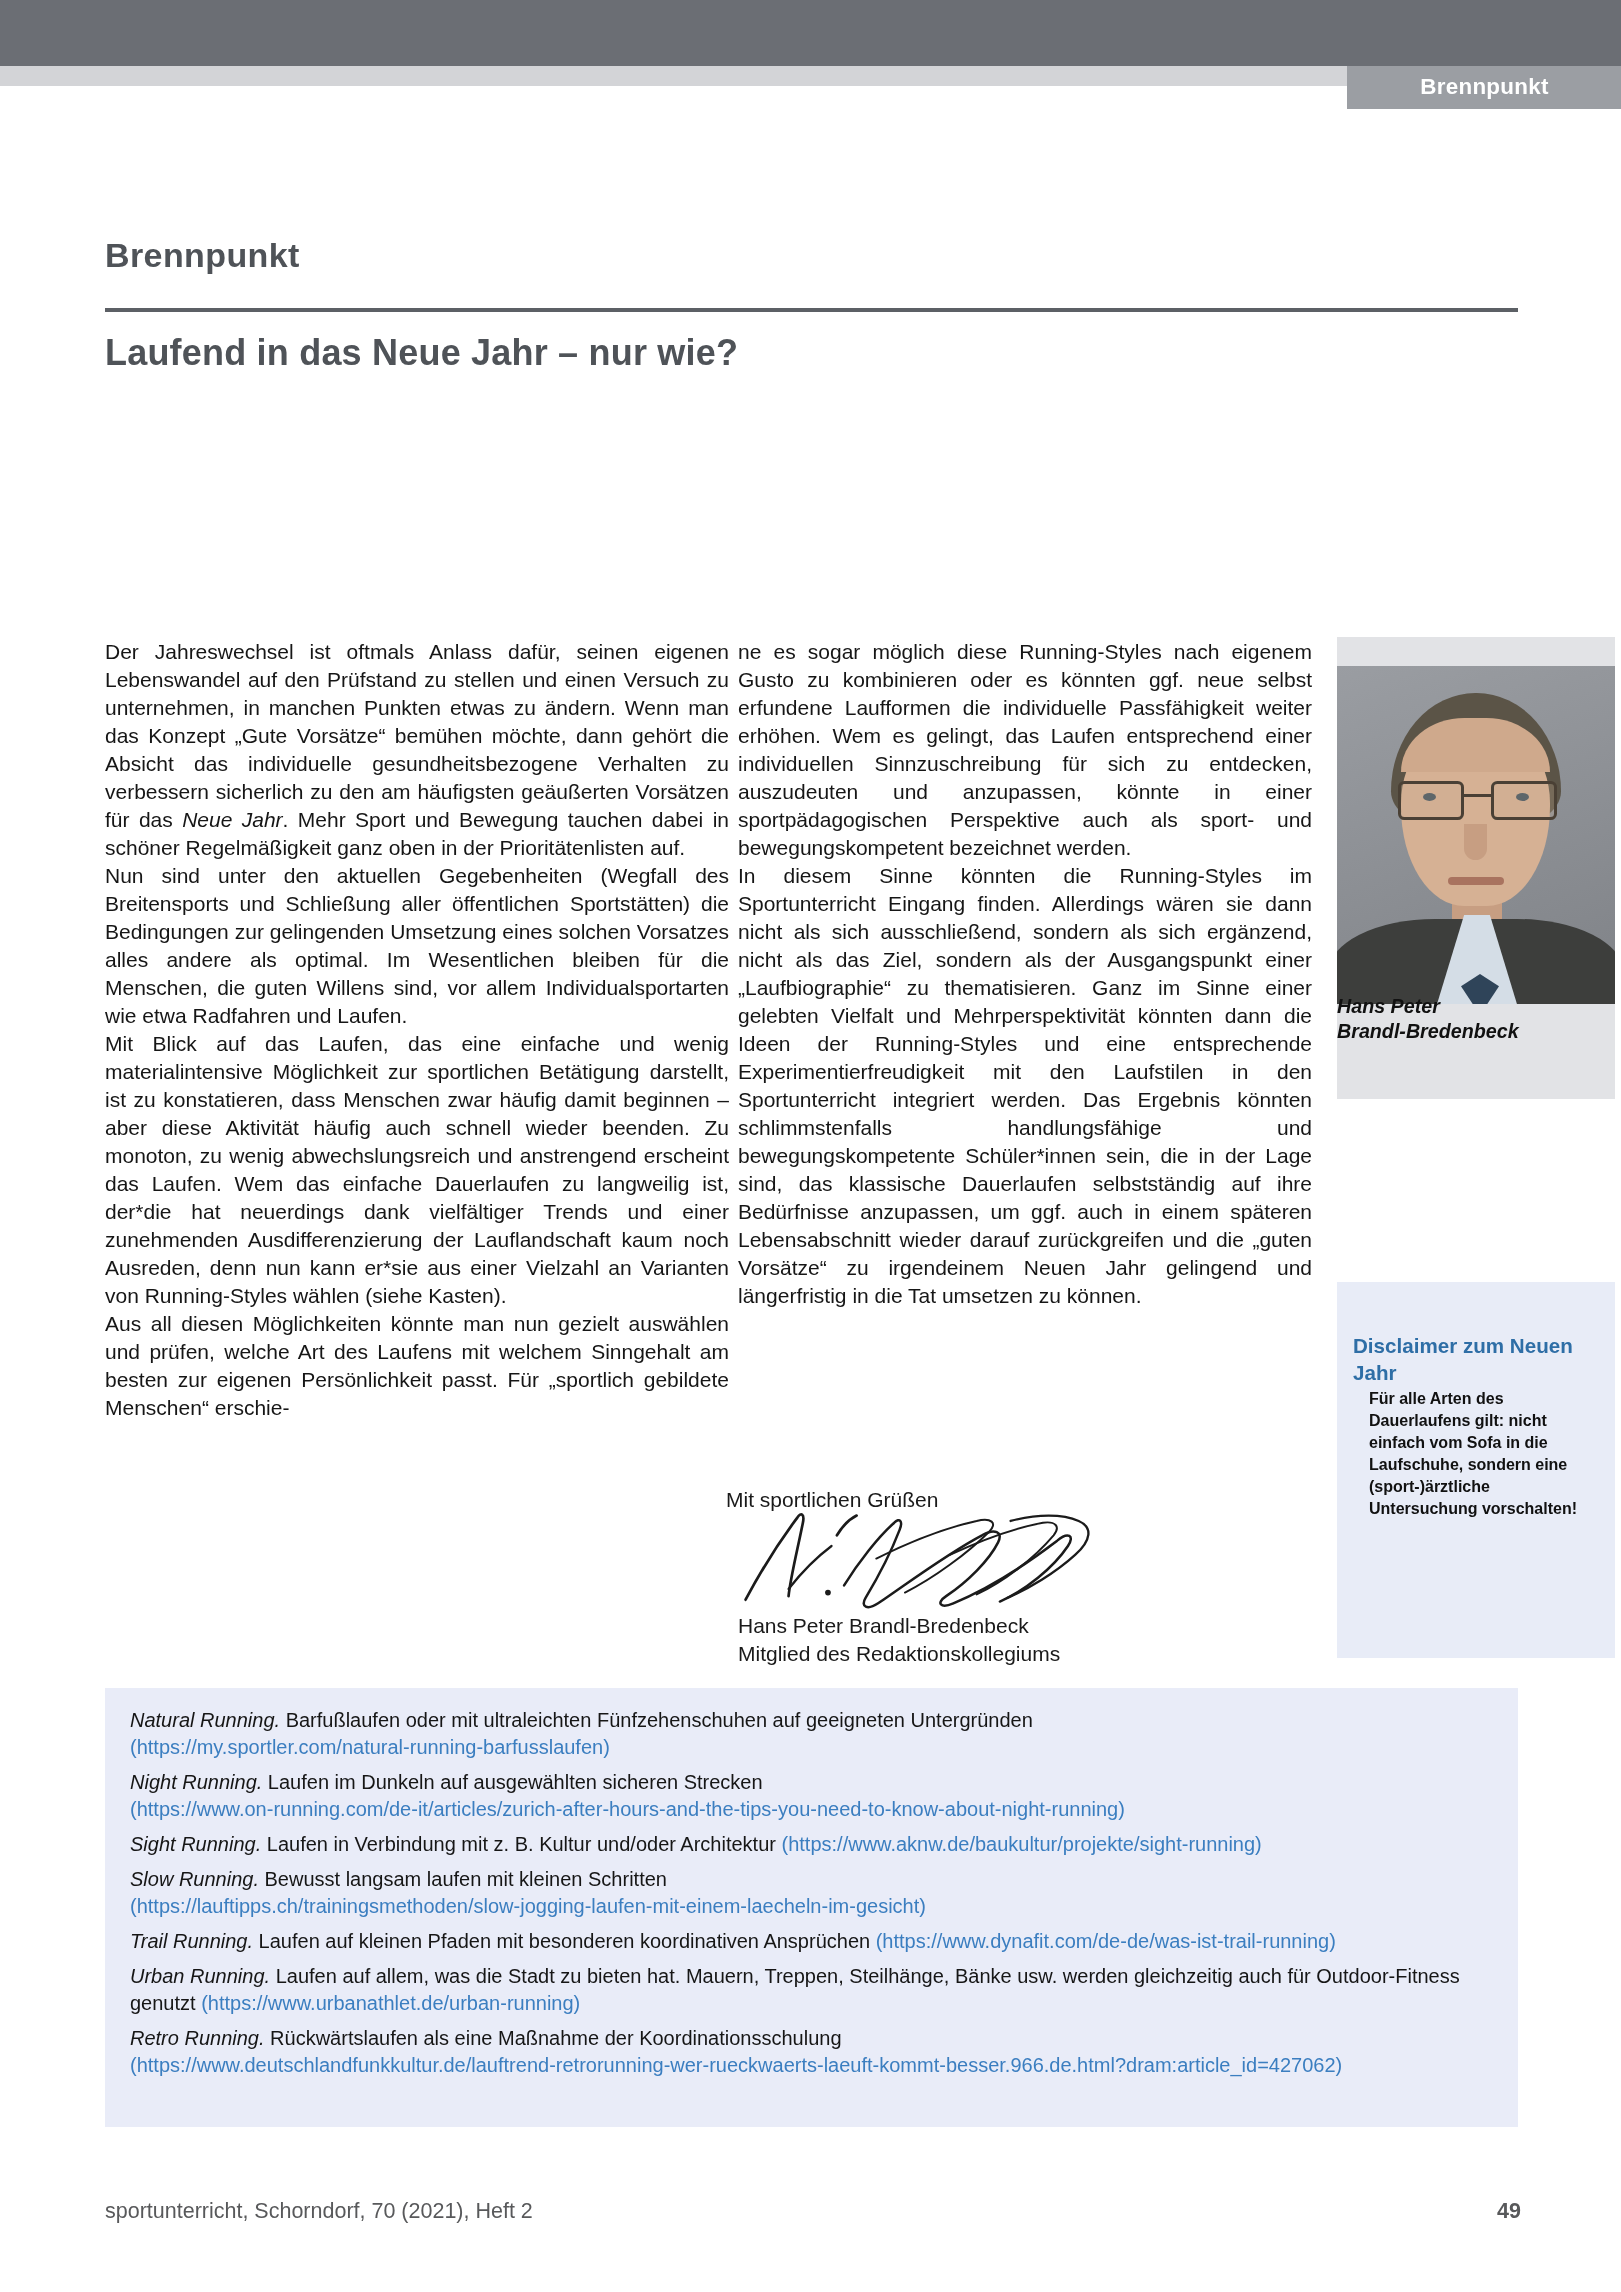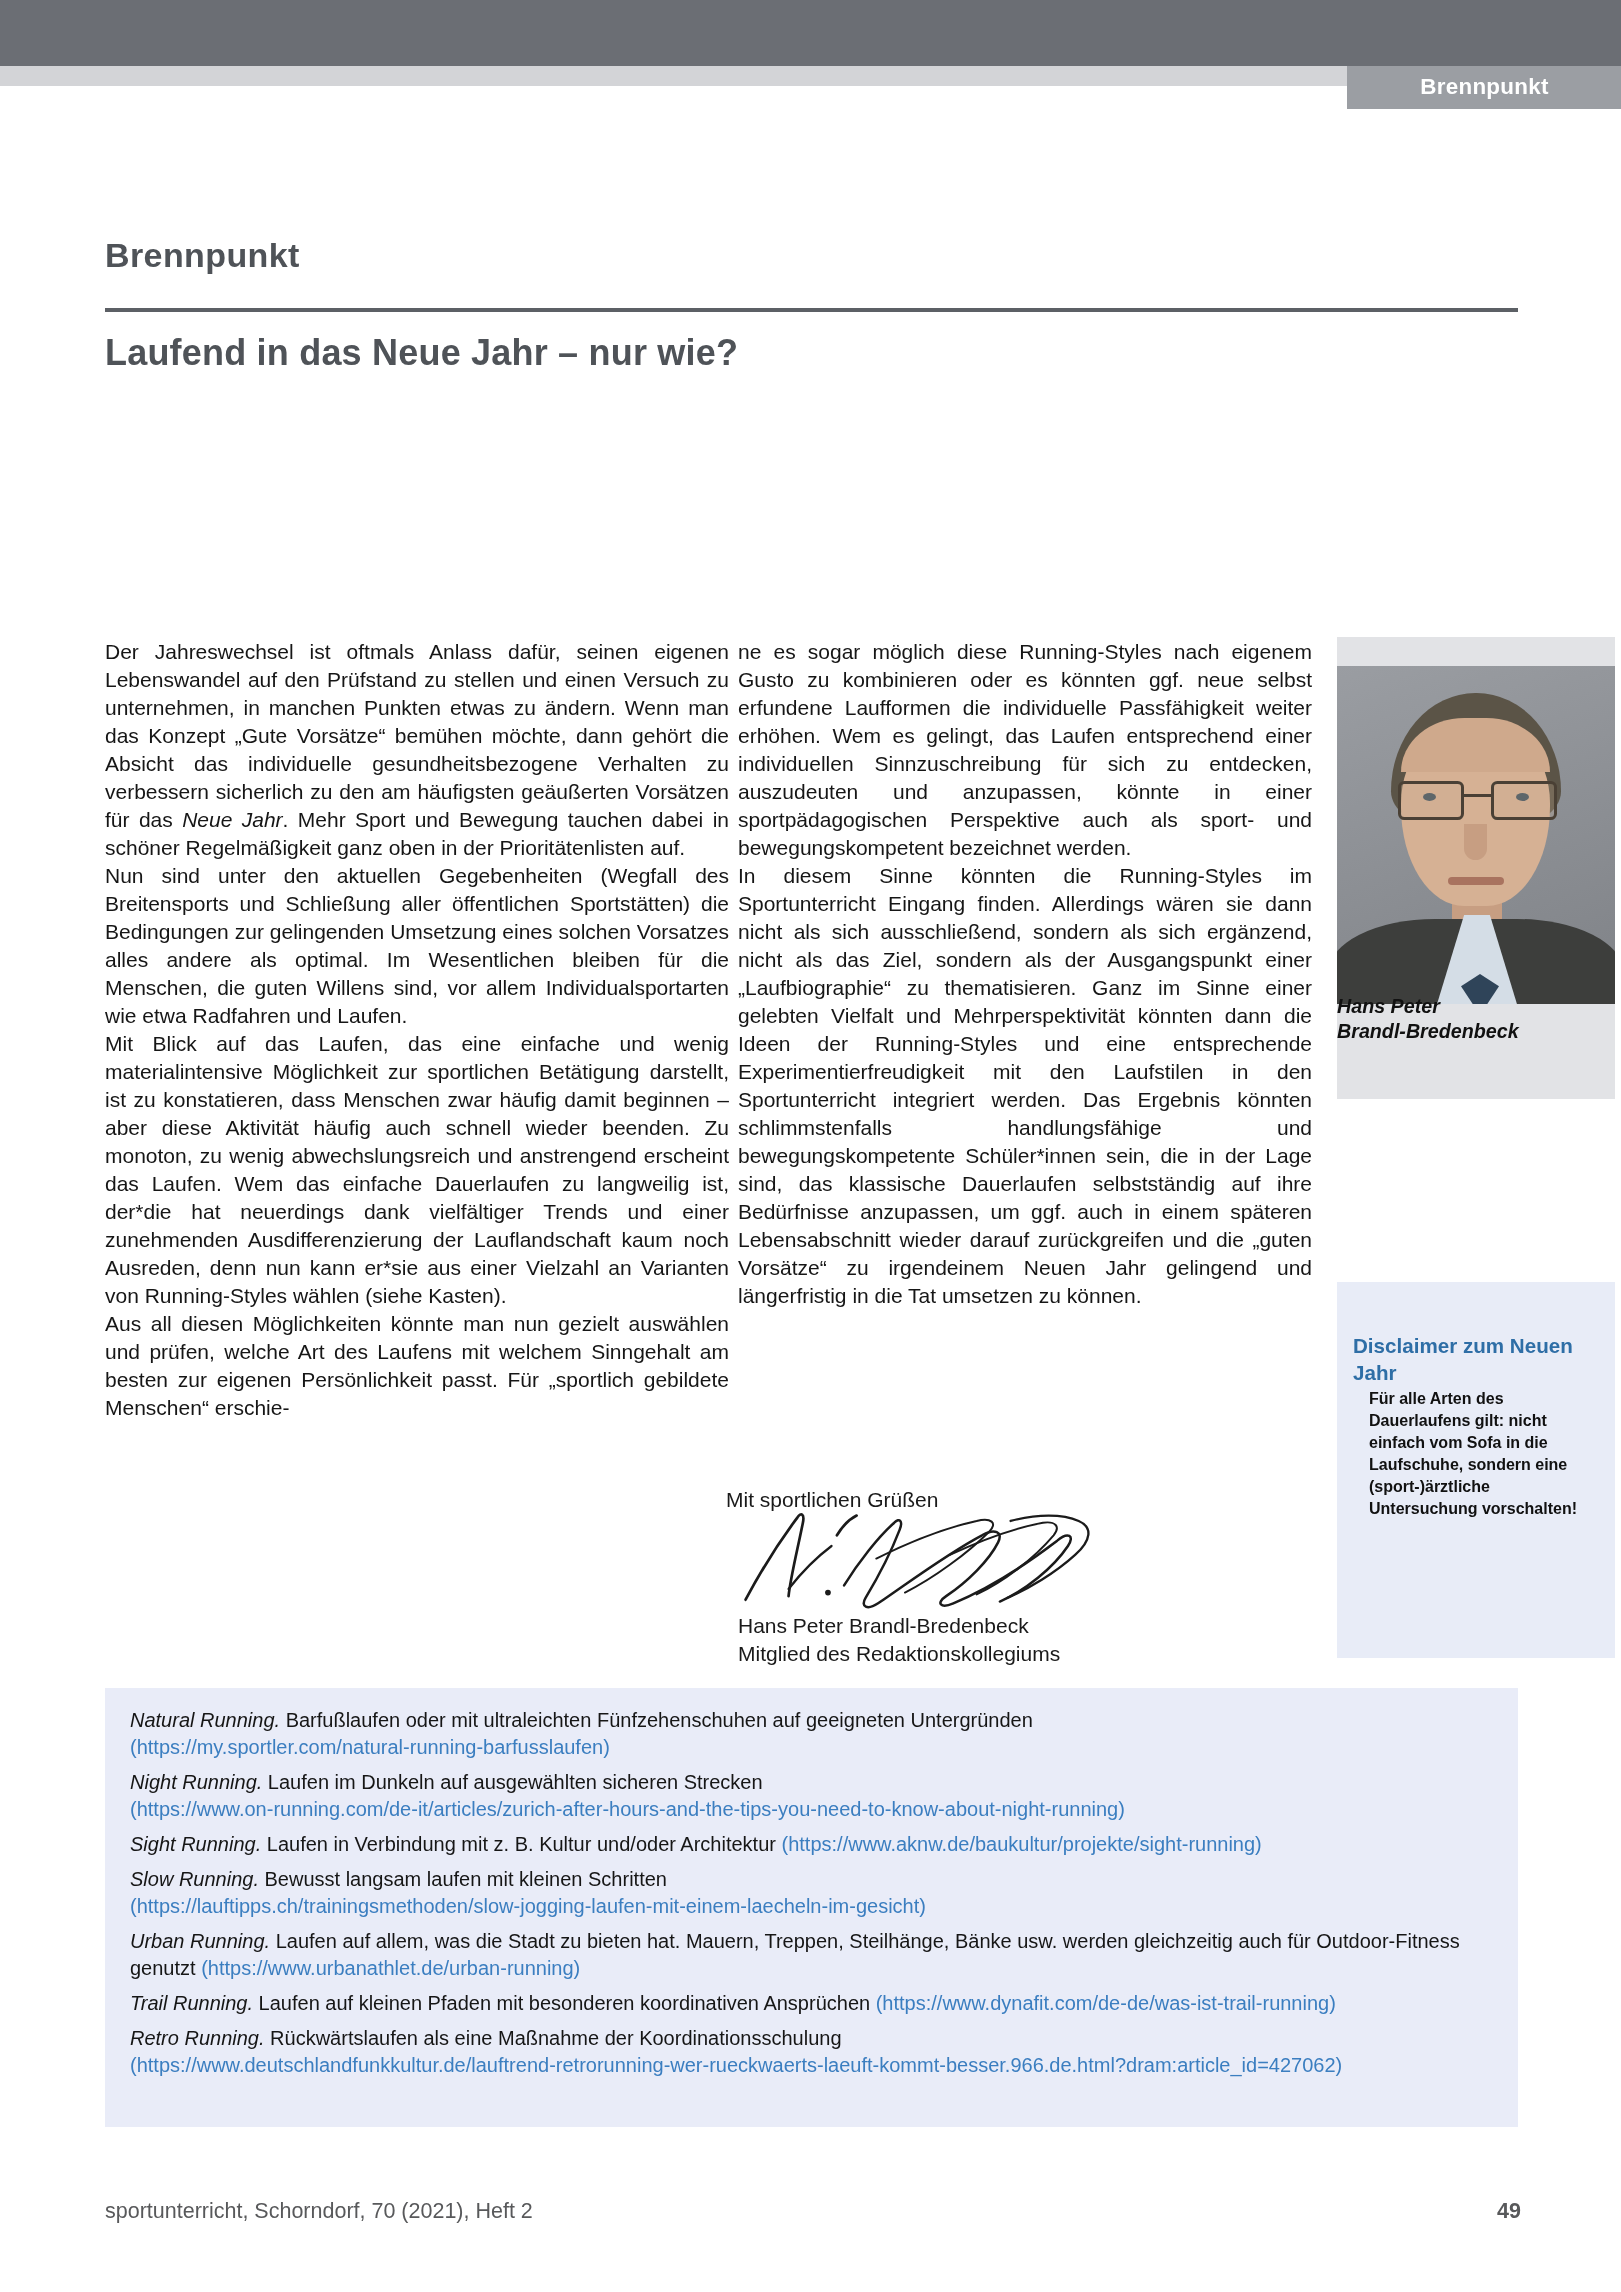--- a/index.html
+++ b/index.html
@@ -371,22 +371,22 @@
     <div class="disclaimer-title">Disclaimer zum Neuen Jahr</div>
     <div class="disclaimer-body">Für alle Arten des Dauerlaufens gilt: nicht einfach vom Sofa in die Laufschuhe, sondern eine (sport-)ärztliche Untersuchung vorschalten!</div>
   </div>
 
   <div class="styles-box"></div>
   <div class="styles-inner" id="styles-list">
       <div class="style-entry"><span class="name">Natural Running.</span><span class="desc"> Barfußlaufen oder mit ultraleichten Fünfzehenschuhen auf geeigneten Untergründen</span><br><span class="url">(https://my.sportler.com/natural-running-barfusslaufen)</span></div>
       <div class="style-entry"><span class="name">Night Running.</span><span class="desc"> Laufen im Dunkeln auf ausgewählten sicheren Strecken</span><br><span class="url">(https://www.on-running.com/de-it/articles/zurich-after-hours-and-the-tips-you-need-to-know-about-night-running)</span></div>
       <div class="style-entry"><span class="name">Sight Running.</span><span class="desc"> Laufen in Verbindung mit z. B. Kultur und/oder Architektur </span><span class="url">(https://www.aknw.de/baukultur/projekte/sight-running)</span></div>
       <div class="style-entry"><span class="name">Slow Running.</span><span class="desc"> Bewusst langsam laufen mit kleinen Schritten</span><br><span class="url">(https://lauftipps.ch/trainingsmethoden/slow-jogging-laufen-mit-einem-laecheln-im-gesicht)</span></div>
+      <div class="style-entry"><span class="name">Trail Running.</span><span class="desc"> Laufen auf kleinen Pfaden mit besonderen koordinativen Ansprüchen </span><span class="url">(https://www.dynafit.com/de-de/was-ist-trail-running)</span></div>
       <div class="style-entry"><span class="name">Urban Running.</span><span class="desc"> Laufen auf allem, was die Stadt zu bieten hat. Mauern, Treppen, Steilhänge, Bänke usw. werden gleichzeitig auch für Outdoor-Fitness genutzt </span><span class="url">(https://www.urbanathlet.de/urban-running)</span></div>
-      <div class="style-entry"><span class="name">Trail Running.</span><span class="desc"> Laufen auf kleinen Pfaden mit besonderen koordinativen Ansprüchen </span><span class="url">(https://www.dynafit.com/de-de/was-ist-trail-running)</span></div>
       <div class="style-entry"><span class="name">Retro Running.</span><span class="desc"> Rückwärtslaufen als eine Maßnahme der Koordinationsschulung</span><br><span class="url">(https://www.deutschlandfunkkultur.de/lauftrend-retrorunning-wer-rueckwaerts-laeuft-kommt-besser.966.de.html?dram:article_id=427062)</span></div>
     </div>
 
   <div class="footer-left">sportunterricht, Schorndorf, 70 (2021), Heft 2</div>
   <div class="footer-page">49</div>
 
 </div>
 
 
 </body></html>

